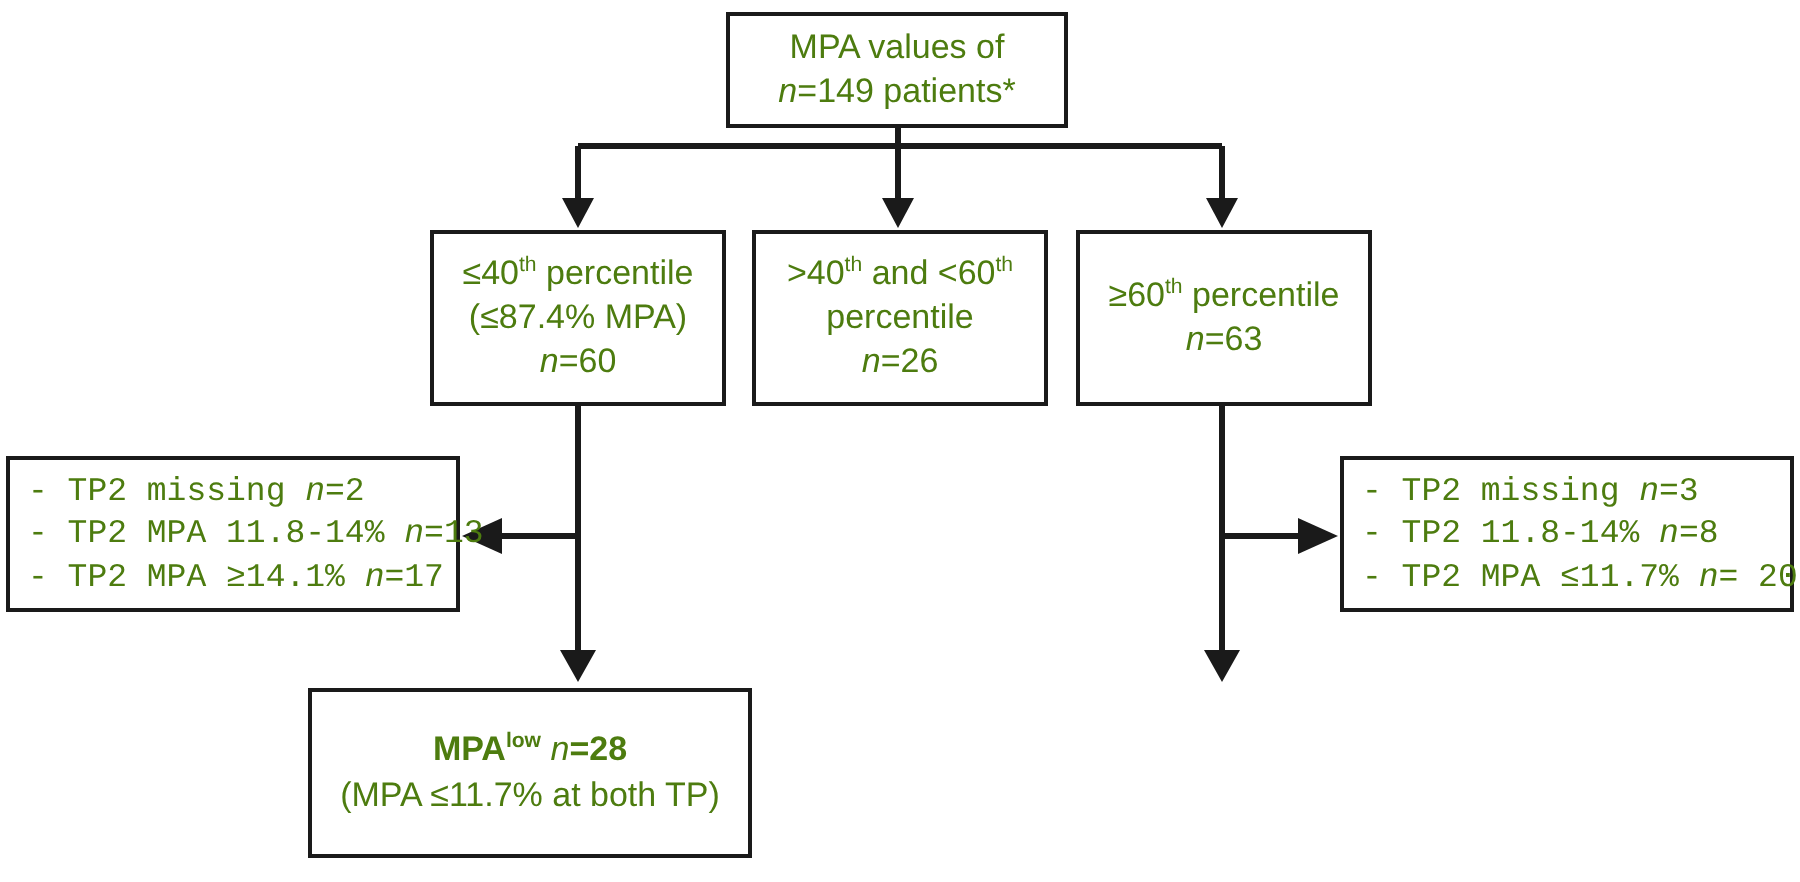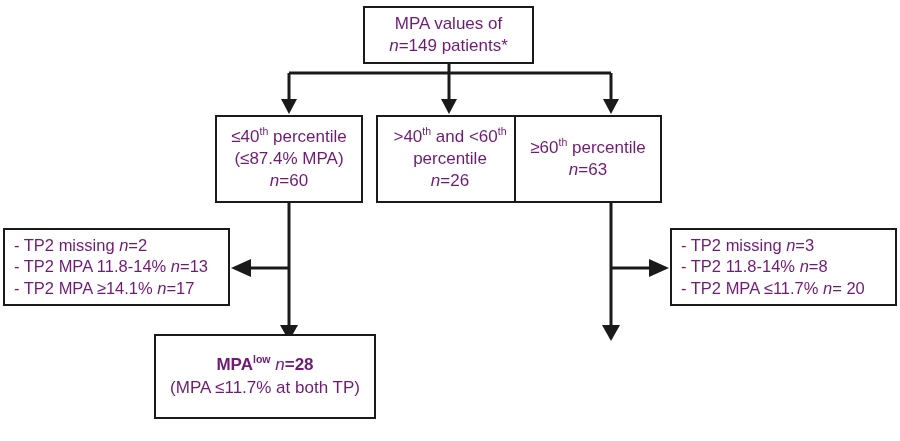--- a/index.html
+++ b/index.html
@@ -6,41 +6,42 @@
     margin: 0;
     padding: 0;
     background: #ffffff;
   }
   #canvas {
     position: relative;
     width: 900px;
     height: 441px;
     background: #ffffff;
     font-family: "Liberation Sans", sans-serif;
-    color: #701a75;
+    color: #4d7c0f;
     overflow: hidden;
   }
   .node {
     position: absolute;
     box-sizing: border-box;
     border: 2.5px solid #1a1a1a;
     background: #ffffff;
     display: flex;
     flex-direction: column;
     justify-content: center;
     align-items: center;
     text-align: center;
     line-height: 1.30;
     font-size: 17px;
   }
   .node .line { white-space: nowrap; }
   .node.left-align {
     align-items: flex-end;
     text-align: left;
     padding-left: 9px;
+    font-family: Liberation Mono, monospace;
   }
   .node.left-align .line { width: 100%; }
   .i { font-style: italic; }
   .b { font-weight: bold; }
   sup {
     font-size: 0.62em;
     vertical-align: super;
     line-height: 0;
   }
   svg.links {
@@ -49,24 +50,24 @@
     top: 0;
     width: 900px;
     height: 441px;
     overflow: visible;
     pointer-events: none;
   }
   
   #box-root      { left: 363px; top: 6px;   width: 171px; height: 58px; }
   #box-low       { left: 215px; top: 115px; width: 148px; height: 88px; }
   #box-mid       { left: 376px; top: 115px; width: 148px; height: 88px; text-align: center; }
-  #box-high      { left: 514px; top: 115px; width: 148px; height: 88px; }
+  #box-high      { left: 538px; top: 115px; width: 148px; height: 88px; }
   #box-excl-left { left: 3px;   top: 228px; width: 227px; height: 78px; font-size: 16.5px; }
   #box-excl-right{ left: 670px; top: 228px; width: 227px; height: 78px; font-size: 16.5px; }
-  #box-mpalow    { left: 154px; top: 334px; width: 222px; height: 85px; }
+  #box-mpalow    { left: 154px; top: 344px; width: 222px; height: 85px; }
   #box-mpahigh   { left: 500px; top: 341px; width: 222px; height: 95px; }
 </style>
 </head>
 <body>
 
 <div id="canvas">
 
   <svg class="links" viewBox="0 0 900 441" xmlns="http://www.w3.org/2000/svg">
     <defs>
       <marker id="arrowDown" markerWidth="14" markerHeight="12" refX="7" refY="11" orient="0" markerUnits="userSpaceOnUse">

